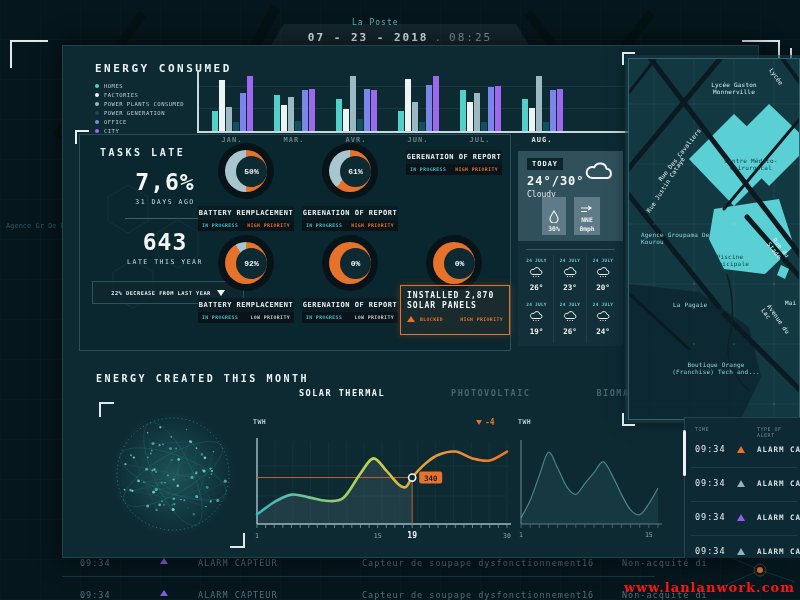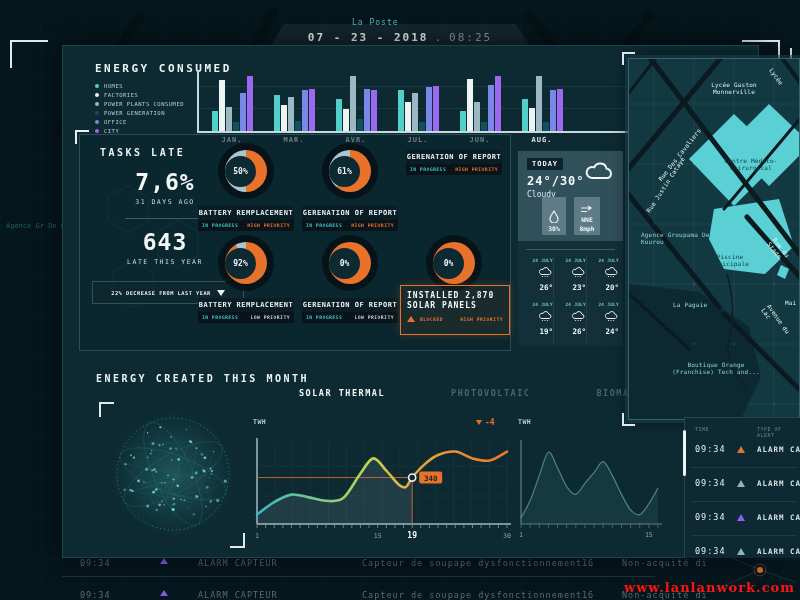--- a/index.html
+++ b/index.html
@@ -49,21 +49,21 @@
   .big-num{font-size:23px;font-weight:bold;color:#f2f7f8;letter-spacing:1px;}
   .stat-cap{font-size:6.5px;letter-spacing:1.5px;color:#cfdde1;margin-top:3px;}
   .stat-div{width:80px;height:1px;background:#3d5e67;margin:12px auto 10px auto;}
   #decrease-box{position:absolute;left:12px;top:146px;width:150px;height:21px;border:1px solid #2e525c;
     background:rgba(16,40,48,.7);display:flex;align-items:center;justify-content:center;gap:6px;}
   #decrease-box span{font-size:5.3px;font-weight:bold;letter-spacing:.5px;color:#e6eef0;}
   .down-arrow{width:0;height:0;border-left:4px solid transparent;border-right:4px solid transparent;
     border-top:6px solid #eef4f5;}
   .gcell{position:absolute;width:96px;display:flex;flex-direction:column;align-items:center;}
   .g-outer{width:56px;height:56px;border-radius:50%;background:#06141a;display:flex;align-items:center;justify-content:center;}
-  .g-ring{width:42px;height:42px;border-radius:50%;display:flex;align-items:center;justify-content:flex-start;}
+  .g-ring{width:42px;height:42px;border-radius:50%;display:flex;align-items:center;justify-content:flex-end;font-family:Liberation Mono, monospace;}
   .g-in{width:31px;height:31px;border-radius:50%;background:#0d2a33;display:flex;align-items:center;justify-content:center;
     font-size:8px;font-weight:bold;color:#eef4f5;}
   .g-name{margin-top:7px;width:100%;background:#0a1d24;color:#e9f1f2;font-size:7px;font-weight:bold;
     letter-spacing:.5px;text-align:center;padding:3px 0;white-space:nowrap;}
   .g-badges{width:100%;background:#09141a;display:flex;justify-content:space-between;
     padding:3px 4px;box-sizing:border-box;}
   .g-status{font-size:4.8px;font-weight:bold;letter-spacing:.4px;color:#3fc1c9;}
   .g-pri{font-size:4.8px;font-weight:bold;letter-spacing:.4px;}
   .pri-high{color:#e8722a;} .pri-low{color:#c2d1d6;}
   .inst-card{position:absolute;left:320px;top:150px;width:110px;height:50px;border:1px solid #e8722a;
@@ -79,21 +79,21 @@
   #w-today{position:absolute;left:9px;top:7px;background:#0e242d;color:#eef4f5;font-size:7px;
     font-weight:bold;letter-spacing:1px;padding:2px 5px;}
   #w-temp{position:absolute;left:9px;top:23px;font-size:12px;font-weight:bold;color:#f4f8f9;letter-spacing:1px;text-align:right;}
   #w-cond{position:absolute;left:9px;top:39px;font-size:8px;color:#dce8eb;}
   #w-cloud{position:absolute;right:7px;top:8px;}
   .w-box{position:absolute;top:46px;width:24px;height:38px;background:#5e7b87;display:flex;flex-direction:column;
     align-items:center;justify-content:flex-end;padding-bottom:3px;box-sizing:border-box;gap:2px;}
   .w-box .v{font-size:6.3px;font-weight:bold;color:#f0f5f6;line-height:7px;text-align:center;}
   #w-div{position:absolute;left:8px;top:98px;width:89px;height:1px;background:#3d5a64;}
   #w-fore{position:absolute;left:2px;top:104px;width:101px;display:flex;flex-wrap:wrap;}
-  .f-cell{width:33px;height:44px;text-align:right;box-sizing:border-box;border-left:1px solid rgba(255,255,255,.07);}
+  .f-cell{width:33px;height:44px;text-align:center;box-sizing:border-box;border-left:1px solid rgba(255,255,255,.07);}
   .f-cell:nth-child(3n+1){border-left:none;}
   .f-date{font-size:4.4px;color:#6fcbd2;font-weight:bold;letter-spacing:.3px;margin-top:3px;}
   .f-temp{font-size:7.5px;font-weight:bold;color:#f0f6f7;margin-top:1px;}
   
   #ecr-title{left:33px;top:327px;font-size:10px;}
   #sphere-box{left:36px;top:352px;width:148px;height:150px;}
   .ph-corner{position:absolute;width:13px;height:13px;border-color:#e8f1f2;}
   #tabs{position:absolute;left:188px;top:342px;display:flex;gap:18px;}
   .tab{font-size:8.5px;font-weight:bold;letter-spacing:1.5px;color:#47656f;cursor:pointer;white-space:nowrap;padding-left:48px;}
   .tab.active{color:#f2f7f8;}
@@ -229,36 +229,36 @@
           <div class="bar-group">
             <div class="bar" style="height: 32px; background: rgb(82, 207, 201);"></div>
             <div class="bar" style="height: 22px; background: rgb(237, 244, 244);"></div>
             <div class="bar" style="height: 55px; background: rgb(156, 184, 194);"></div>
             <div class="bar" style="height: 12px; background: rgb(17, 80, 93);"></div>
             <div class="bar" style="height: 42px; background: rgb(123, 135, 232);"></div>
             <div class="bar" style="height: 41px; background: rgb(157, 104, 239);"></div>
             <div class="bar-month">AVR.</div>
           </div>
           <div class="bar-group">
+            <div class="bar" style="height: 20px; background: rgb(82, 207, 201);"></div>
+            <div class="bar" style="height: 52px; background: rgb(237, 244, 244);"></div>
+            <div class="bar" style="height: 29px; background: rgb(156, 184, 194);"></div>
+            <div class="bar" style="height: 9px; background: rgb(17, 80, 93);"></div>
+            <div class="bar" style="height: 46px; background: rgb(123, 135, 232);"></div>
+            <div class="bar" style="height: 55px; background: rgb(157, 104, 239);"></div>
+            <div class="bar-month">JUN.</div>
+          </div>
+          <div class="bar-group">
             <div class="bar" style="height: 41px; background: rgb(82, 207, 201);"></div>
             <div class="bar" style="height: 29px; background: rgb(237, 244, 244);"></div>
             <div class="bar" style="height: 38px; background: rgb(156, 184, 194);"></div>
             <div class="bar" style="height: 9px; background: rgb(17, 80, 93);"></div>
             <div class="bar" style="height: 44px; background: rgb(123, 135, 232);"></div>
             <div class="bar" style="height: 45px; background: rgb(157, 104, 239);"></div>
             <div class="bar-month">JUL.</div>
-          </div>
-          <div class="bar-group">
-            <div class="bar" style="height: 20px; background: rgb(82, 207, 201);"></div>
-            <div class="bar" style="height: 52px; background: rgb(237, 244, 244);"></div>
-            <div class="bar" style="height: 29px; background: rgb(156, 184, 194);"></div>
-            <div class="bar" style="height: 9px; background: rgb(17, 80, 93);"></div>
-            <div class="bar" style="height: 46px; background: rgb(123, 135, 232);"></div>
-            <div class="bar" style="height: 55px; background: rgb(157, 104, 239);"></div>
-            <div class="bar-month">JUN.</div>
           </div>
           <div class="bar-group">
             <div class="bar" style="height: 32px; background: rgb(82, 207, 201);"></div>
             <div class="bar" style="height: 23px; background: rgb(237, 244, 244);"></div>
             <div class="bar" style="height: 55px; background: rgb(156, 184, 194);"></div>
             <div class="bar" style="height: 9px; background: rgb(17, 80, 93);"></div>
             <div class="bar" style="height: 41px; background: rgb(123, 135, 232);"></div>
             <div class="bar" style="height: 42px; background: rgb(157, 104, 239);"></div>
             <div class="bar-month">AUG.</div>
           </div>

